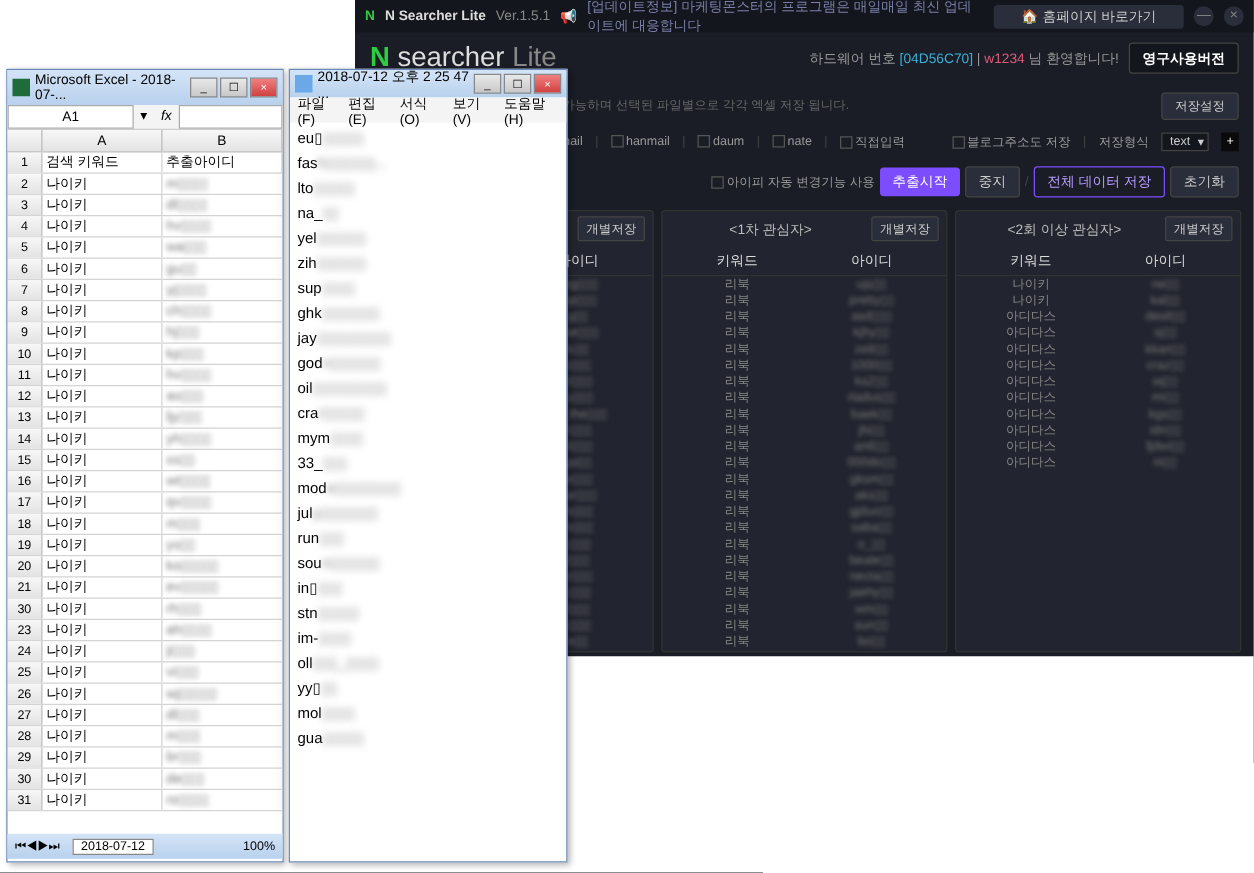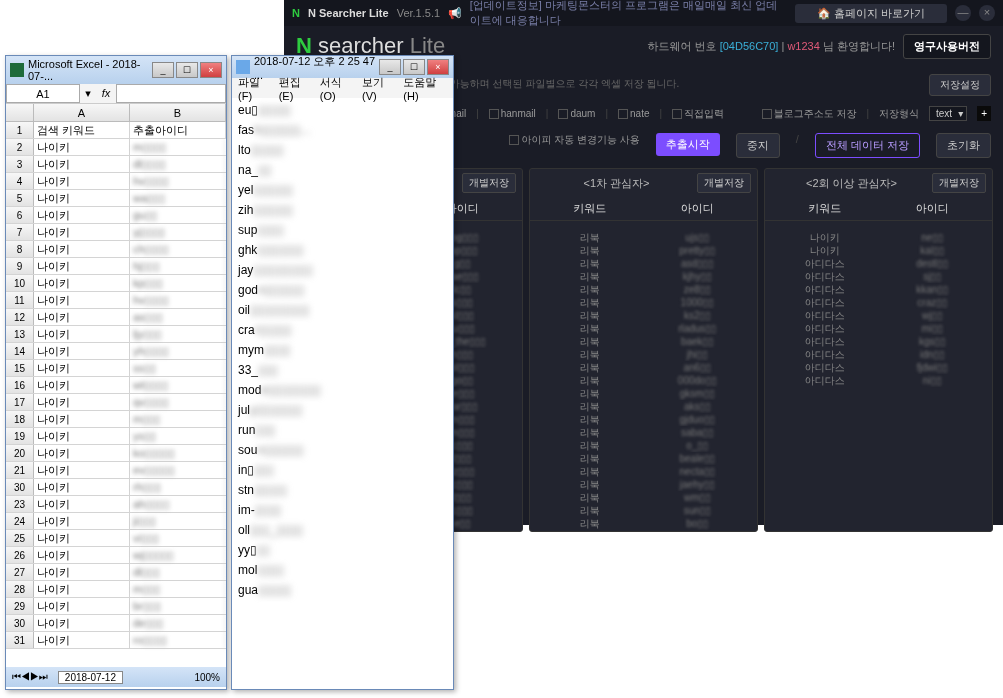--- a/index.html
+++ b/index.html
@@ -7,21 +7,21 @@
 
 
 .excel-window { position: absolute; left: 5px; top: 55px; width: 222px; height: 635px; border: 1px solid #6a8ab8; background: #fff; box-shadow: 2px 2px 5px rgba(0,0,0,0.3); }
 .excel-titlebar { background: linear-gradient(#d4e4f7, #b8d1ed); height: 28px; display: flex; align-items: center; padding: 0 4px; font-size: 11px; }
 .excel-titlebar .excel-icon { width: 14px; height: 14px; background: #1f6b3a; margin-right: 4px; }
 .excel-titlebar .title { flex: 1; }
 .win-btns { display: flex; gap: 2px; }
 .win-btn { width: 22px; height: 16px; background: linear-gradient(#e8e8e8,#c8c8c8); border: 1px solid #888; font-size: 9px; text-align: center; line-height: 14px; }
 .win-btn.close { background: linear-gradient(#f08080,#d04040); color: #fff; }
 .name-box-row { display: flex; height: 20px; border-bottom: 1px solid #ccc; background: #f4f4f4; }
-.name-box { width: 74px; border: 1px solid #aaa; background: #fff; text-align: center; font-size: 11px; line-height: 18px; }
+.name-box { width: 101px; border: 1px solid #aaa; background: #fff; text-align: center; font-size: 11px; line-height: 18px; }
 .fx-label { width: 20px; text-align: center; font-style: italic; line-height: 18px; }
 .col-headers { display: flex; background: linear-gradient(#f7f7f7,#e3e3e3); height: 18px; border-bottom: 1px solid #bbb; }
 .rownum-spacer { width: 28px; border-right: 1px solid #bbb; }
 .col-head { flex: 1; text-align: center; border-right: 1px solid #bbb; line-height: 18px; font-size: 11px; }
 .excel-grid { overflow-y: auto; height: 545px; }
 .excel-row { display: flex; height: 17px; border-bottom: 1px solid #d4d4d4; }
 .rownum { width: 28px; text-align: center; background: linear-gradient(#f7f7f7,#e3e3e3); border-right: 1px solid #bbb; font-size: 10px; line-height: 17px; }
 .cell { flex: 1; border-right: 1px solid #d4d4d4; padding: 0 3px; font-size: 11px; line-height: 17px; overflow: hidden; white-space: nowrap; }
 .cell.blur { filter: blur(2px); color: #777; }
 .excel-status { height: 20px; background: linear-gradient(#d4e4f7,#b8d1ed); display: flex; align-items: center; padding: 0 6px; font-size: 10px; gap: 10px; }
@@ -63,36 +63,36 @@
 .s-save-setting { float: right; background: #2a2d3a; border: 1px solid #444; color: #ccc; padding: 3px 10px; font-size: 10px; border-radius: 3px; }
 
 .s-options { display: flex; gap: 10px; padding: 6px 12px; font-size: 10px; color: #999; align-items: center; flex-wrap: wrap; }
 .chk { width: 10px; height: 10px; border: 1px solid #555; display: inline-block; vertical-align: middle; margin-right: 2px; }
 .chk.on { background: #6a5acd; }
 .s-divider { color: #444; }
 .s-dropdown { background: #14161e; border: 1px solid #444; padding: 1px 14px 1px 6px; color: #ccc; position: relative; }
 .s-dropdown::after { content: '▾'; position: absolute; right: 3px; }
 .black-btn { background: #0a0a0a; color: #fff; padding: 2px 4px; }
 
-.s-extract-head { display: flex; align-items: flex-start; padding: 6px 12px; gap: 16px; }
+.s-extract-head { display: flex; align-items: center; padding: 6px 12px; gap: 4px; }
 .s-extract-title { color: #fff; font-size: 13px; font-weight: bold; flex: 1; }
 .s-ip-opt { font-size: 10px; color: #999; }
 .btn { padding: 4px 10px; font-size: 11px; border-radius: 3px; border: none; }
 .btn-primary { background: #7c4dff; color: #fff; }
 .btn-outline { background: transparent; border: 1px solid #7c4dff; color: #b89cff; }
 .btn-dark { background: #2a2d3a; border: 1px solid #444; color: #ccc; }
 
 .panels { display: flex; gap: 6px; padding: 4px 10px; }
 .panel { flex: 1; background: #22242f; border: 1px solid #333; border-radius: 3px; overflow: hidden; }
 .panel-head { display: flex; align-items: center; padding: 4px 6px; font-size: 11px; }
 .panel-head .ptitle { flex: 1; text-align: center; color: #bbb; }
 .panel-save { background: #2a2d3a; border: 1px solid #444; color: #ccc; padding: 2px 6px; font-size: 10px; border-radius: 2px; }
 .panel-cols { display: flex; padding: 4px 6px; border-bottom: 1px solid #333; }
 .panel-col { flex: 1; text-align: center; font-size: 11px; color: #ddd; }
-.panel-body { height: 300px; overflow: hidden; font-size: 10px; margin-top: 10px; }
+.panel-body { height: 300px; overflow: hidden; font-size: 10px; }
 .prow { display: flex; padding: 0 6px; line-height: 13px; }
 .prow .c1 { flex: 1; color: #888; text-align: center; }
 .prow .c2 { flex: 1; color: #999; text-align: center; overflow: hidden; }
 .prow .c2 .blur { filter: blur(1.5px); color: #777; }
 
 .s-footer { padding: 8px 12px; font-size: 11px; color: #888; }
 </style>
 </head>
 <body>
 

